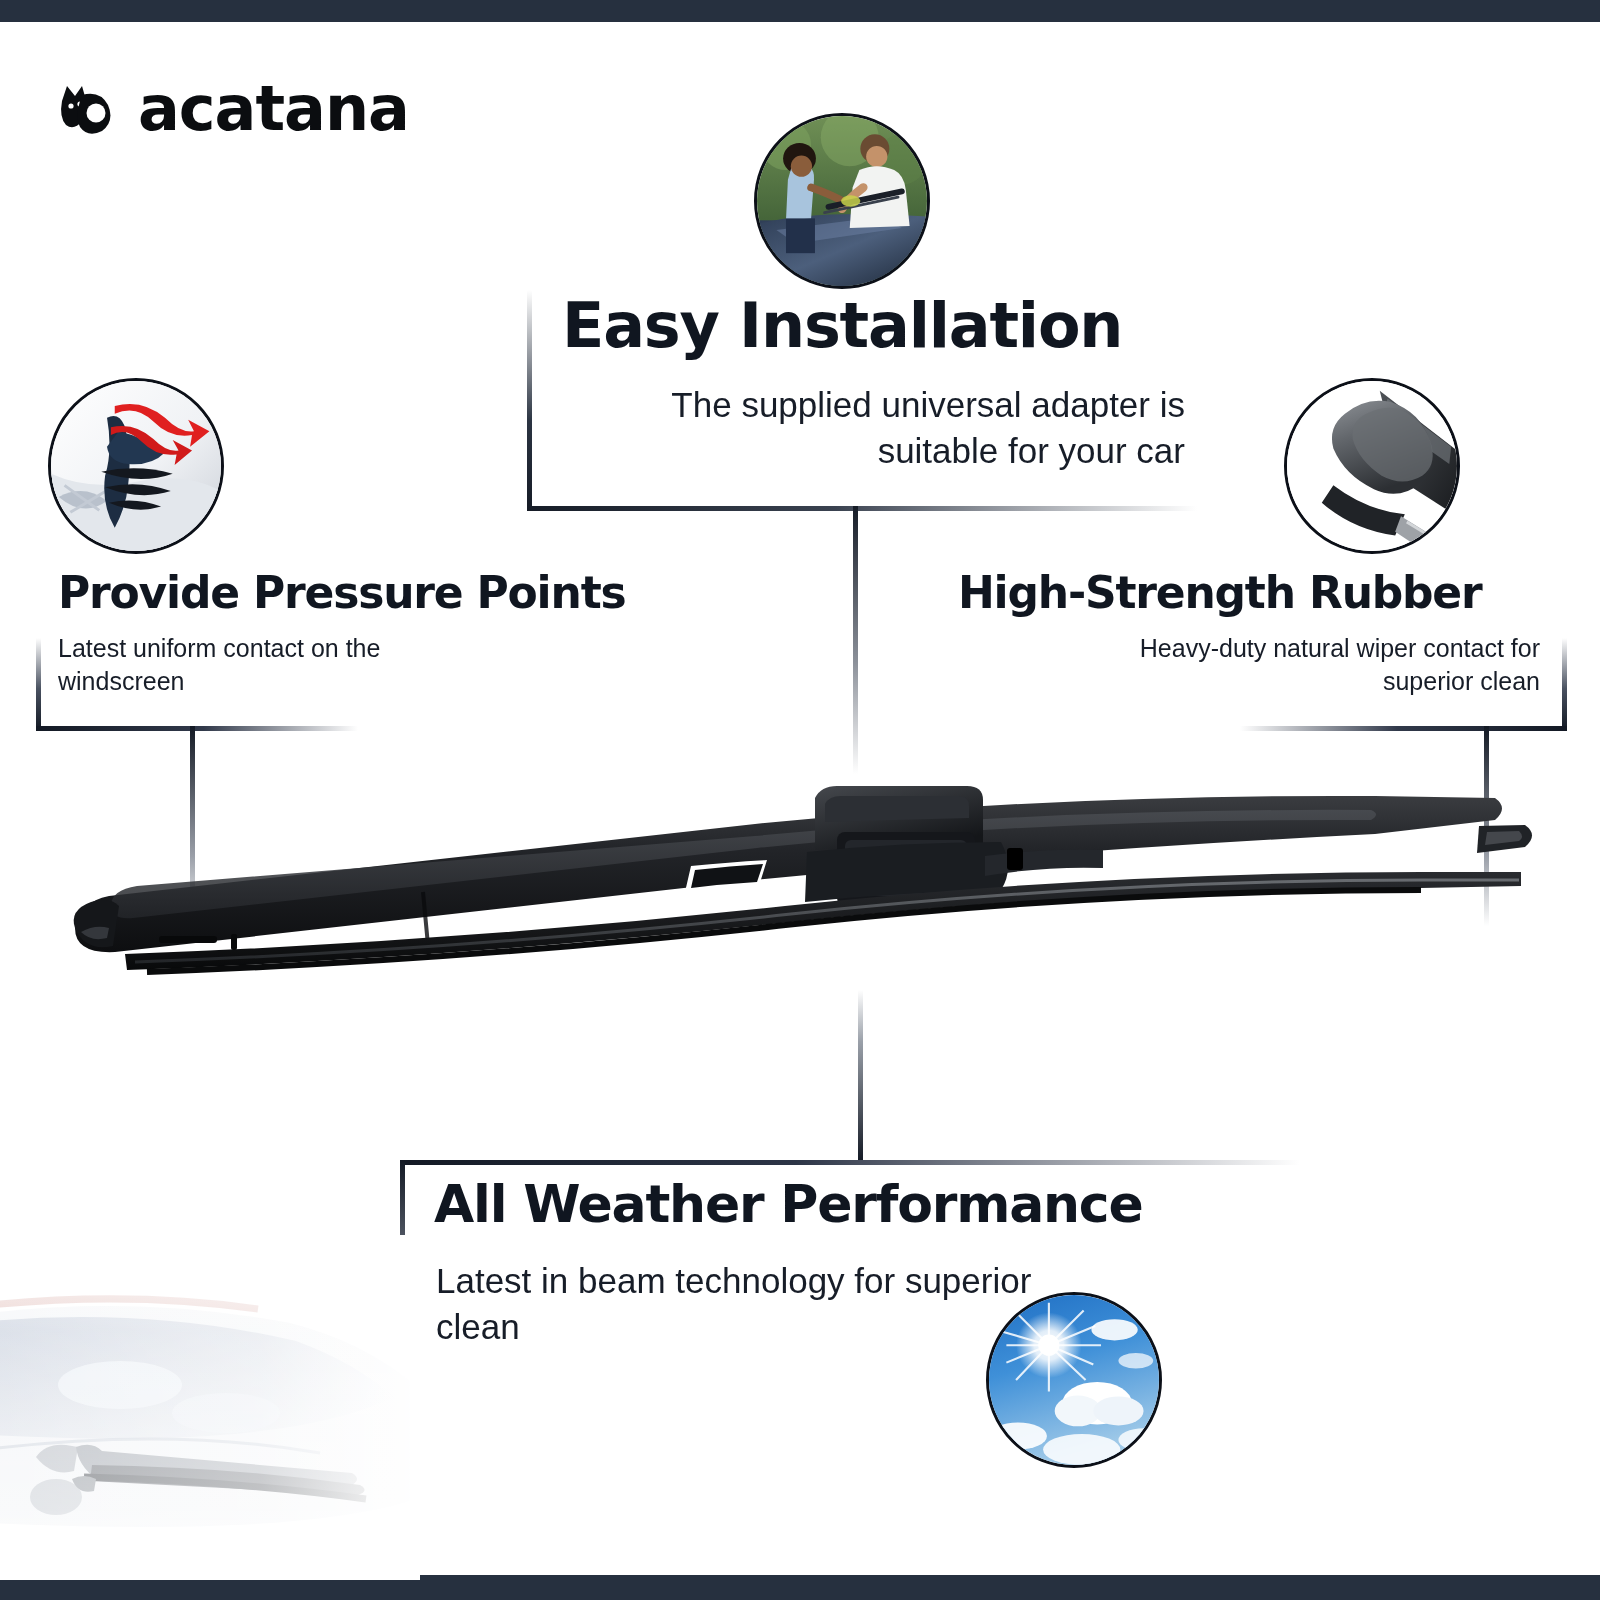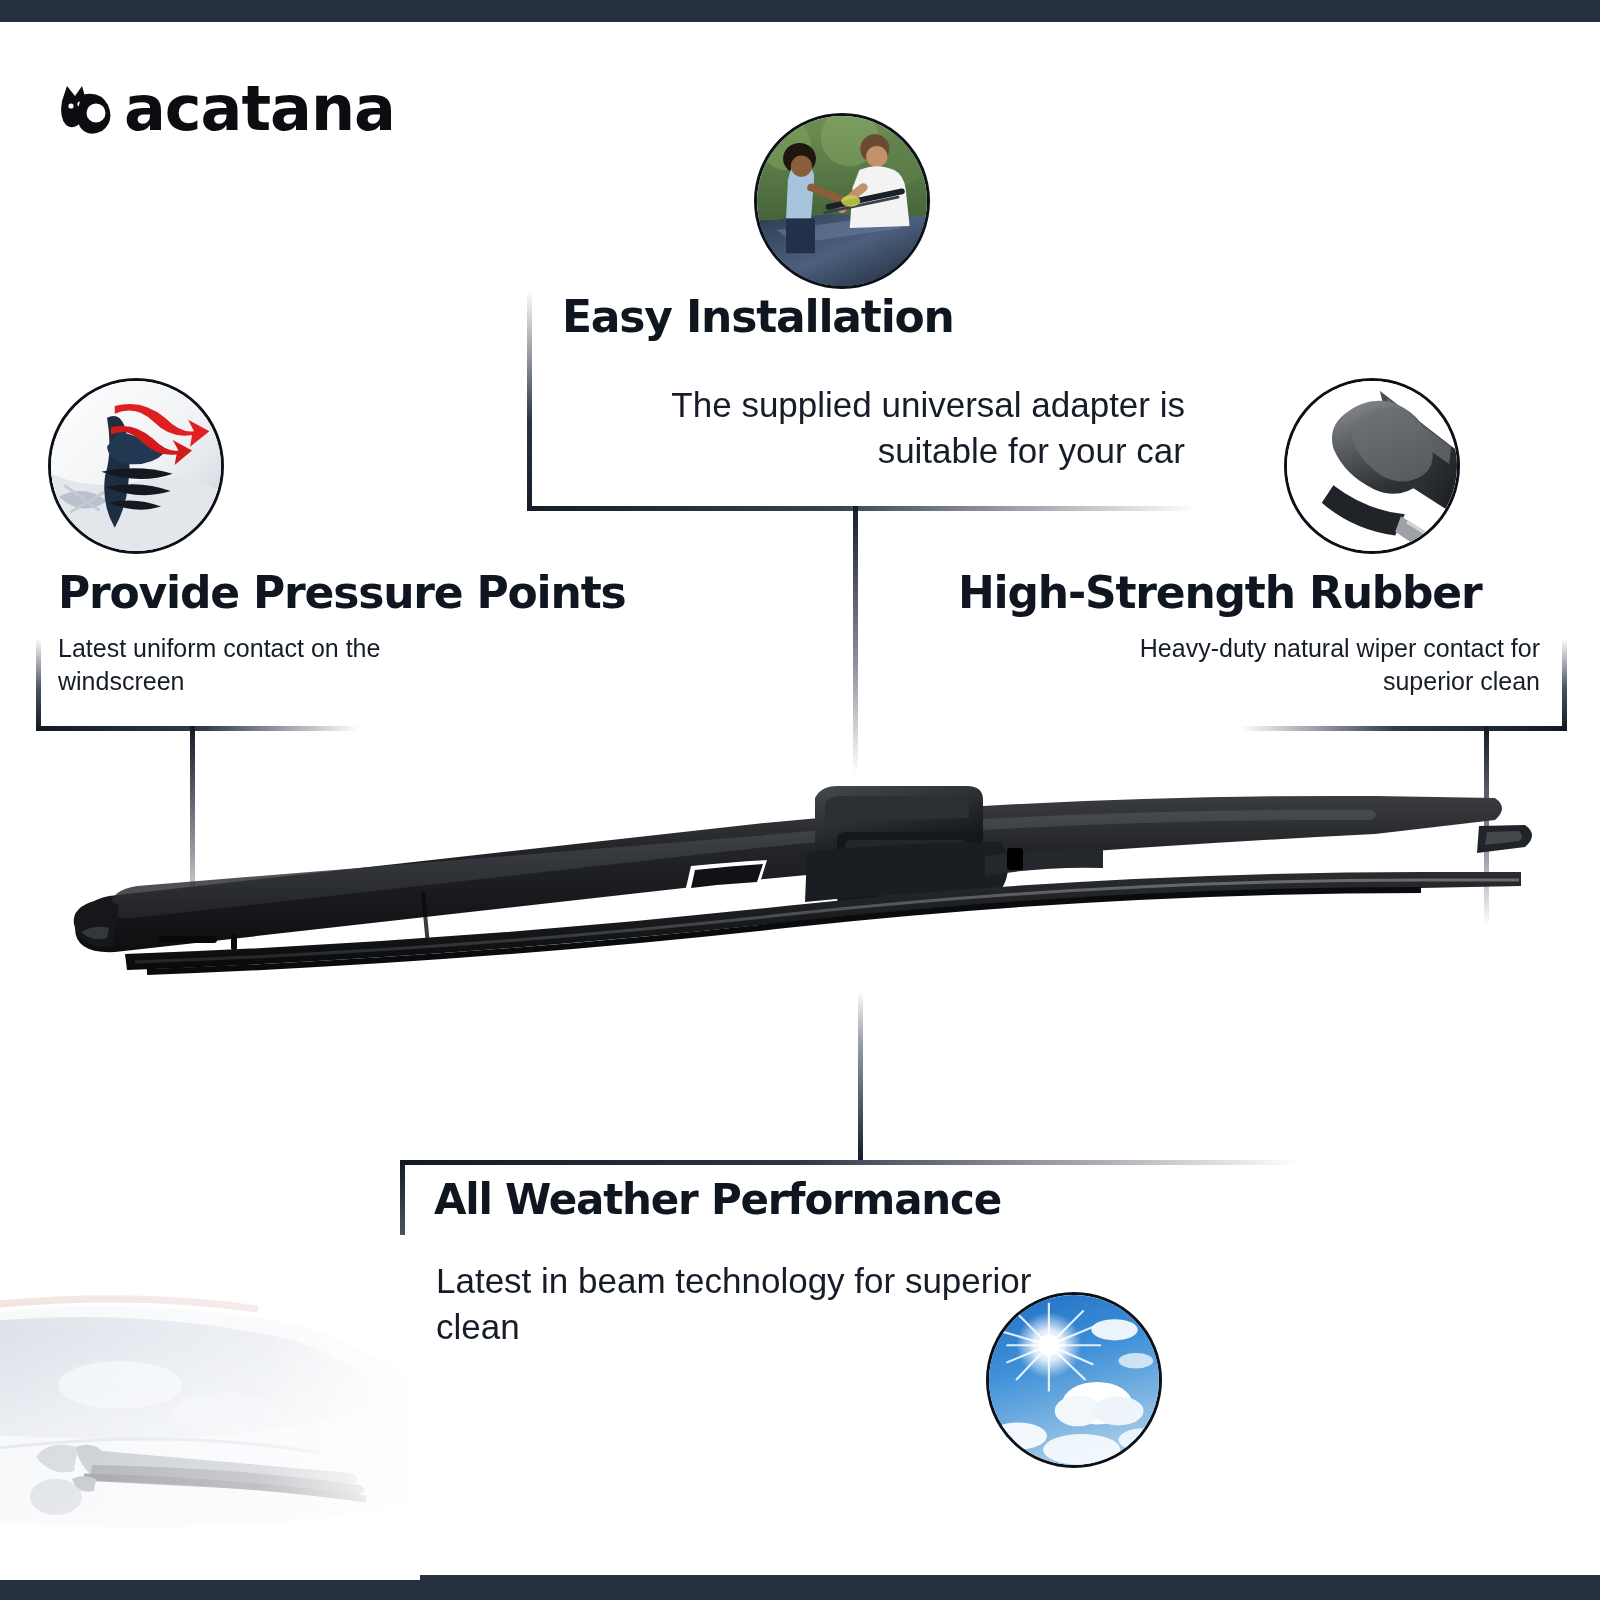--- a/index.html
+++ b/index.html
@@ -16,21 +16,21 @@
   .bar-top, .bar-bottom {
     position:absolute; left:0; width:1600px;
     background:#26303f;
   }
   .bar-top    { top:0;     height:22px; }
   .bar-bottom { top:1575px; height:25px; }
 
   
   .logo {
     position:absolute; left:58px; top:78px;
-    display:flex; align-items:center; gap:8px;
+    display:flex; align-items:center; gap:22px;
   }
   .logo-mark { width:58px; height:56px; display:block; }
   .logo-word {
     font-size:62px; font-weight:700; letter-spacing:-1px;
     color:#0b0d10; line-height:1;
     font-family:"DejaVu Sans", sans-serif;
   }
 
   
   .thumb {
@@ -86,30 +86,30 @@
   .feat-title {
     position:absolute; font-weight:700; color:#101620;
     line-height:1.03; letter-spacing:-1.2px; white-space:nowrap;
     font-family:"DejaVu Sans", sans-serif;
   }
   .feat-desc {
     position:absolute; color:#171d28; line-height:1.3;
     font-family:"Liberation Sans", sans-serif;
   }
 
-  #ei-title { left:562px; top:294px; font-size:44px; }
+  #ei-title { left:562px; top:294px; font-size:62px; }
   #ei-desc  { left:565px; top:382px; font-size:35px; width:620px;text-align:right; }
 
   #ip-title { left:58px; top:570px; font-size:44px; }
   #ip-desc  { left:58px; top:632px; font-size:25px; width:440px; }
 
   #hr-title { left:958px; top:570px; font-size:44px; text-align:right; }
   #hr-desc  { left:1060px; top:632px; font-size:25px; width:480px; text-align:right; }
 
-  #aw-title { left:434px; top:1178px; font-size:42px; }
+  #aw-title { left:434px; top:1178px; font-size:52px; }
   #aw-desc  { left:436px; top:1258px; font-size:35px; width:620px; }
 
   
   #hero-wiper { position:absolute; left:55px; top:740px; width:1480px; height:250px; }
 
   
   #car-photo { position:absolute; left:0; top:1235px; width:420px; height:345px; }
 </style>
 </head>
 <body>

